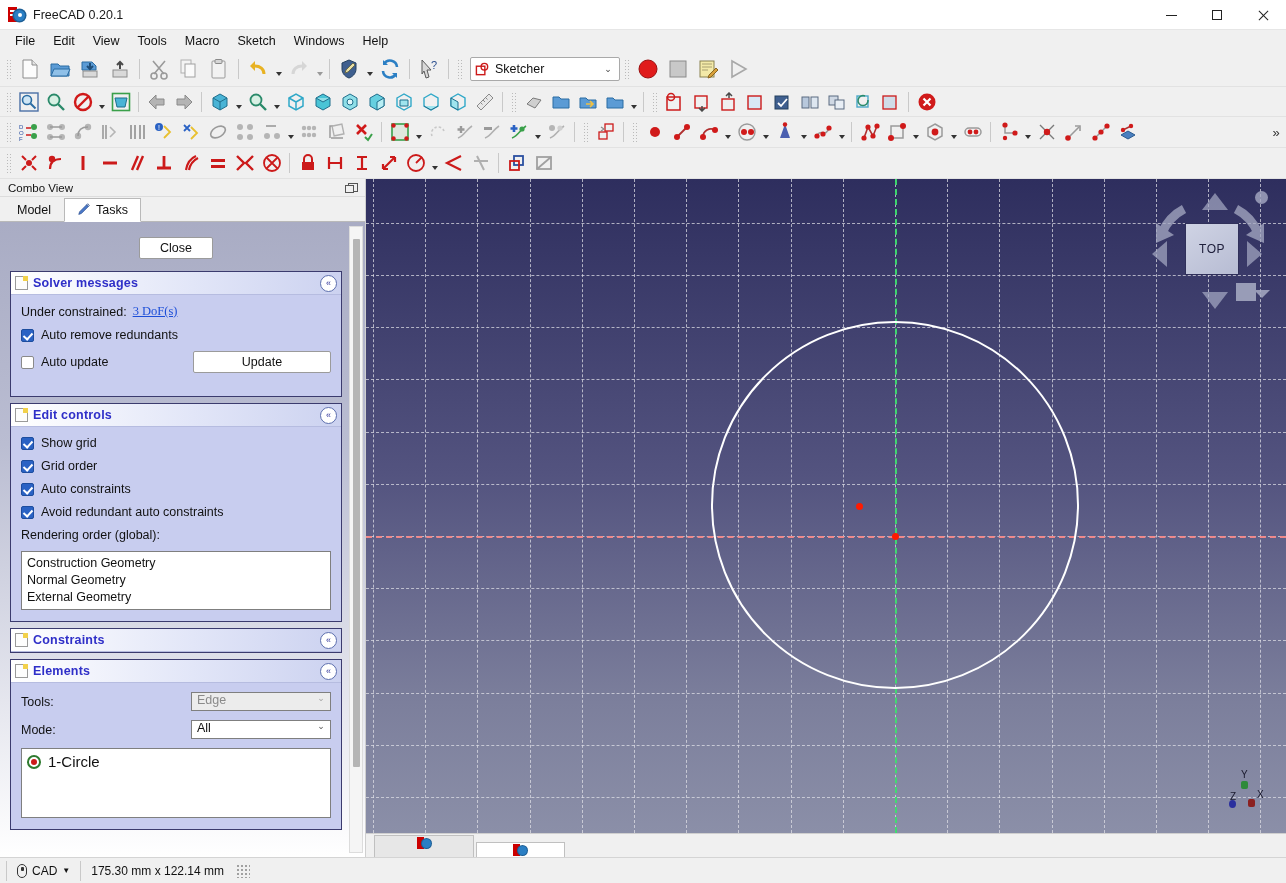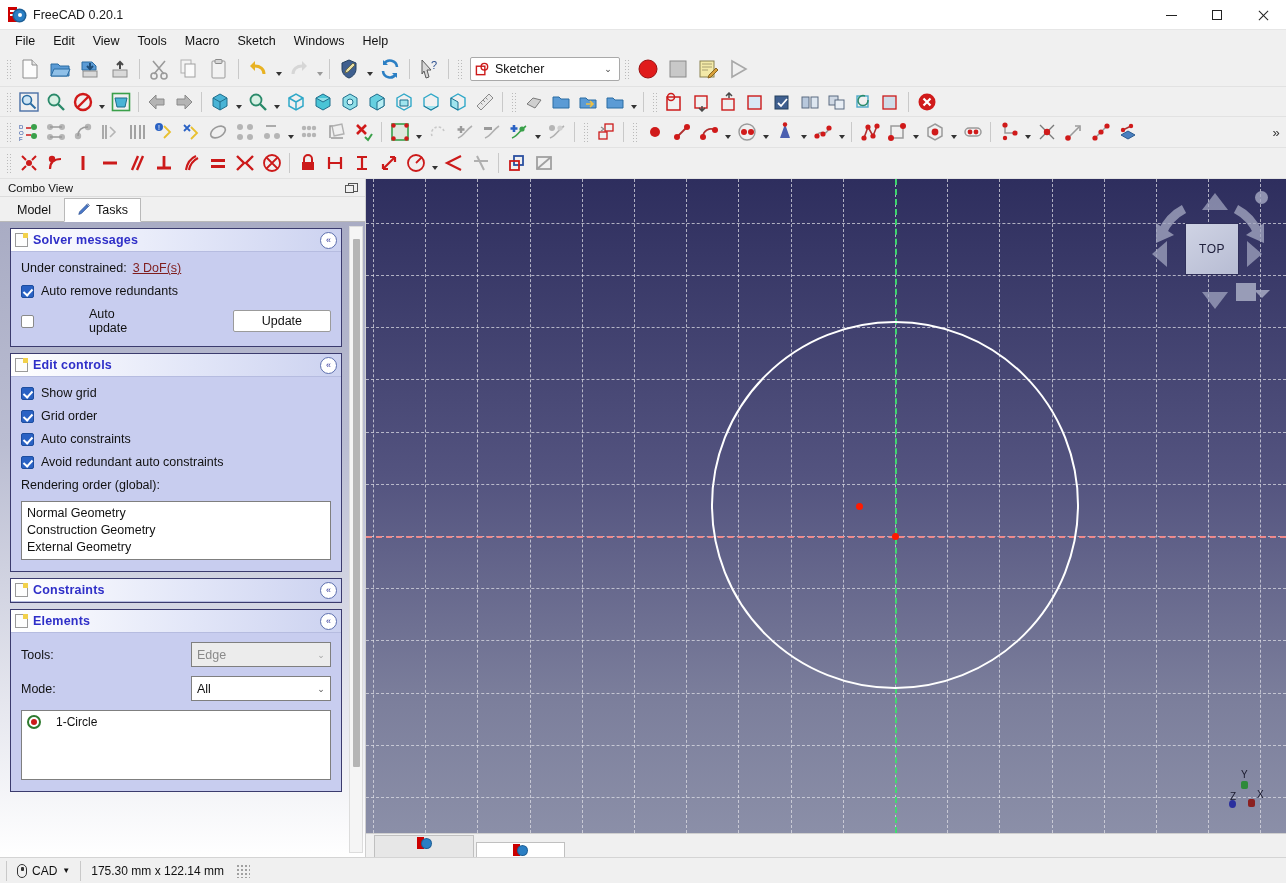--- a/index.html
+++ b/index.html
@@ -195,23 +195,23 @@
   .gh-collapse {
     position: absolute; right: 4px; top: 3px;
     width: 17px; height: 17px; border-radius: 50%;
     border: 1px solid #5d6fae; background: #ffffff;
     display: flex; align-items: center; justify-content: center;
     color: #33379b; font-size: 9px; line-height: 1;
   }
   .group-body { padding: 9px 10px 11px 10px; }
 
   .row { display: flex; align-items: center; margin-bottom: 9px; }
-  .row:last-child { margin-bottom: 0; gap: 48px; }
+  .row:last-child { margin-bottom: 12px; }
   .lbl { font-size: 12.5px; color: #111; }
-  .link { color: #7f1d1d; text-decoration: underline; font-size: 12.5px; }
+  .link { color: #1d4ed8; text-decoration: underline; font-size: 12.5px; font-family: Liberation Serif, serif; }
 
   .cb {
     width: 13px; height: 13px; border: 1px solid #8a8a8a; background: #fff;
     border-radius: 2px; margin-right: 7px; flex: none; position: relative;
   }
   .cb.checked { background: #2a62c4; border-color: #1d4d9e; }
   .cb.checked::after {
     content: ""; position: absolute; left: 3px; top: 1px; width: 4px; height: 7px;
     border: solid #fff; border-width: 0 2px 2px 0; transform: rotate(42deg);
   }
@@ -227,33 +227,33 @@
     background: #f0f0f0; font-size: 6px; color: #333;
   }
   .spin .sb + .sb { border-top: 1px solid #cfcfcf; }
 
   .listbox {
     background: #fff; border: 1px solid #7f7f7f; padding: 3px 5px;
   }
   .listbox .li { font-size: 12.5px; color: #111; line-height: 17px; }
 
   .combo {
-    width: 140px; height: 25px; background: #fff; border: 1px solid #7f7f7f;
-    display: flex; align-items: center; margin-left: auto; padding-left: 5px;
+    width: 140px; height: 19px; background: #fff; border: 1px solid #7f7f7f;
+    display: flex; align-items: flex-start; margin-left: auto; padding-left: 5px;
   }
   .combo.disabled { background: #ececec; color: #8a8a8a; }
   .combo .cv { flex: 1; font-size: 12.5px; color: #111; }
   .combo.disabled .cv { color: #8a8a8a; }
   .combo .cc { width: 18px; text-align: center; color: #555; font-size: 9px; }
   .combo.disabled .cc { color: #a5a5a5; }
 
   .elem-list {
     background: #fff; border: 1px solid #7f7f7f; height: 70px; padding: 4px 5px;
   }
-  .elem-item { display: flex; align-items: center; gap: 15px; font-size: 12px; color: #111; }
+  .elem-item { display: flex; align-items: center; gap: 7px; font-size: 15px; color: #111; }
   .circ-icon {
     width: 14px; height: 14px; border-radius: 50%;
     border: 2px solid #2f7a2f; background: #fff;
     display: flex; align-items: center; justify-content: center; flex: none;
   }
   .circ-icon::after { content: ""; width: 6px; height: 6px; border-radius: 50%; background: #cc1a1a; }
 
   .task-sb {
     position: absolute; right: 2px; top: 4px; bottom: 4px; width: 14px;
     background: #f5f5f5; border: 1px solid #dcdcdc;
@@ -1142,20 +1142,23 @@
             <path d="M2 13l1-3 8-8 2 2-8 8z" fill="#4a78c8" stroke="#2a4f90" stroke-width="0.8"></path>
             <path d="M11 2l2 2 1.2-1.2-2-2z" fill="#c0c8d8" stroke="#2a4f90" stroke-width="0.8"></path>
           </svg>
           <span>Tasks</span>
         </div>
       </div>
 
       <div class="task-scroll">
         <div class="task-inner">
 
+          <div class="close-row">
+            <div class="btn">Close</div>
+          </div>
 
           <div class="group">
             <div class="group-head">
               <span class="gh-icon"></span>
               <span class="gh-title">Solver messages</span>
               <span class="gh-collapse">«</span>
             </div>
             <div class="group-body">
               <div class="row">
                 <span class="lbl">Under constrained:</span>
@@ -1195,22 +1198,22 @@
                 <span class="lbl">Auto constraints</span>
               </div>
               <div class="row">
                 <span class="cb checked"></span>
                 <span class="lbl">Avoid redundant auto constraints</span>
               </div>
               <div class="row">
                 <span class="lbl">Rendering order (global):</span>
               </div>
               <div class="listbox">
+                <div class="li">Construction Geometry</div>
                 <div class="li">Normal Geometry</div>
-                <div class="li">Construction Geometry</div>
                 <div class="li">External Geometry</div>
               </div>
             </div>
           </div>
 
           <div class="group collapsed">
             <div class="group-head">
               <span class="gh-icon"></span>
               <span class="gh-title">Constraints</span>
               <span class="gh-collapse">«</span>

